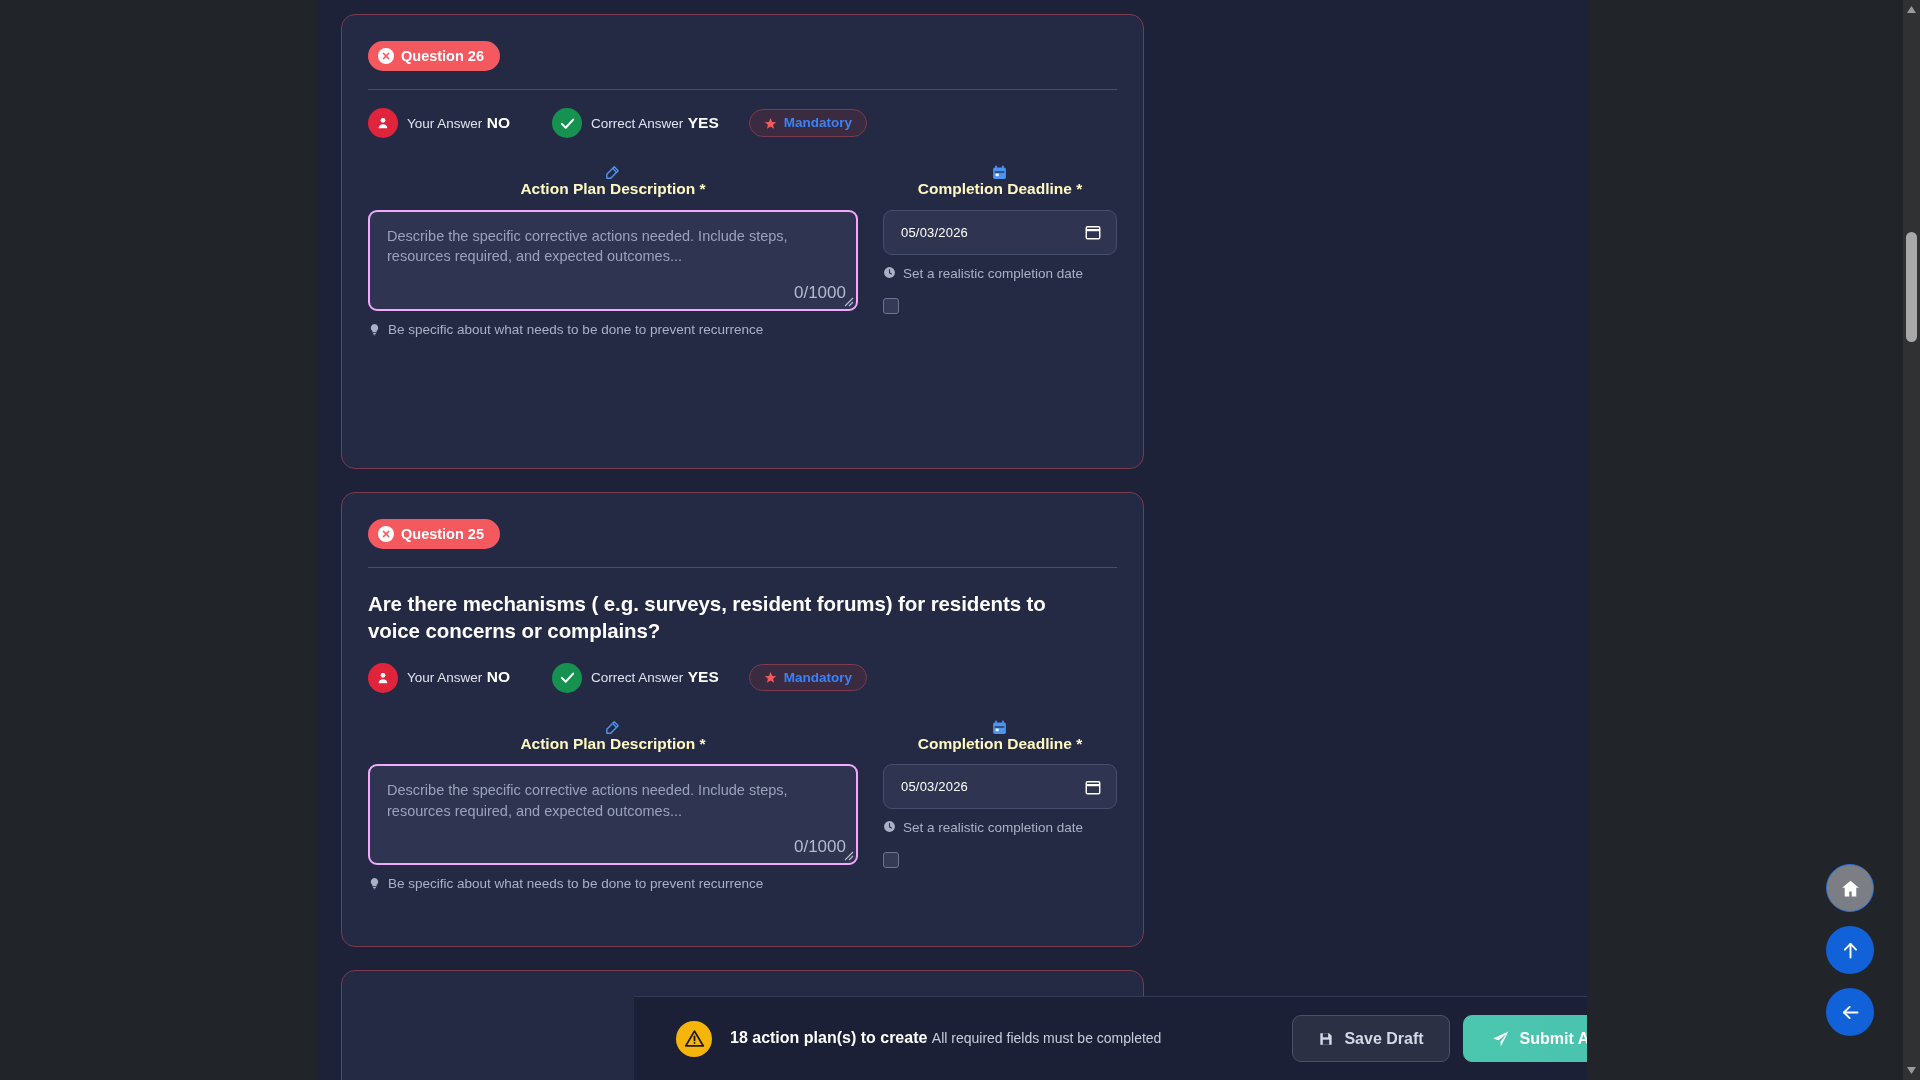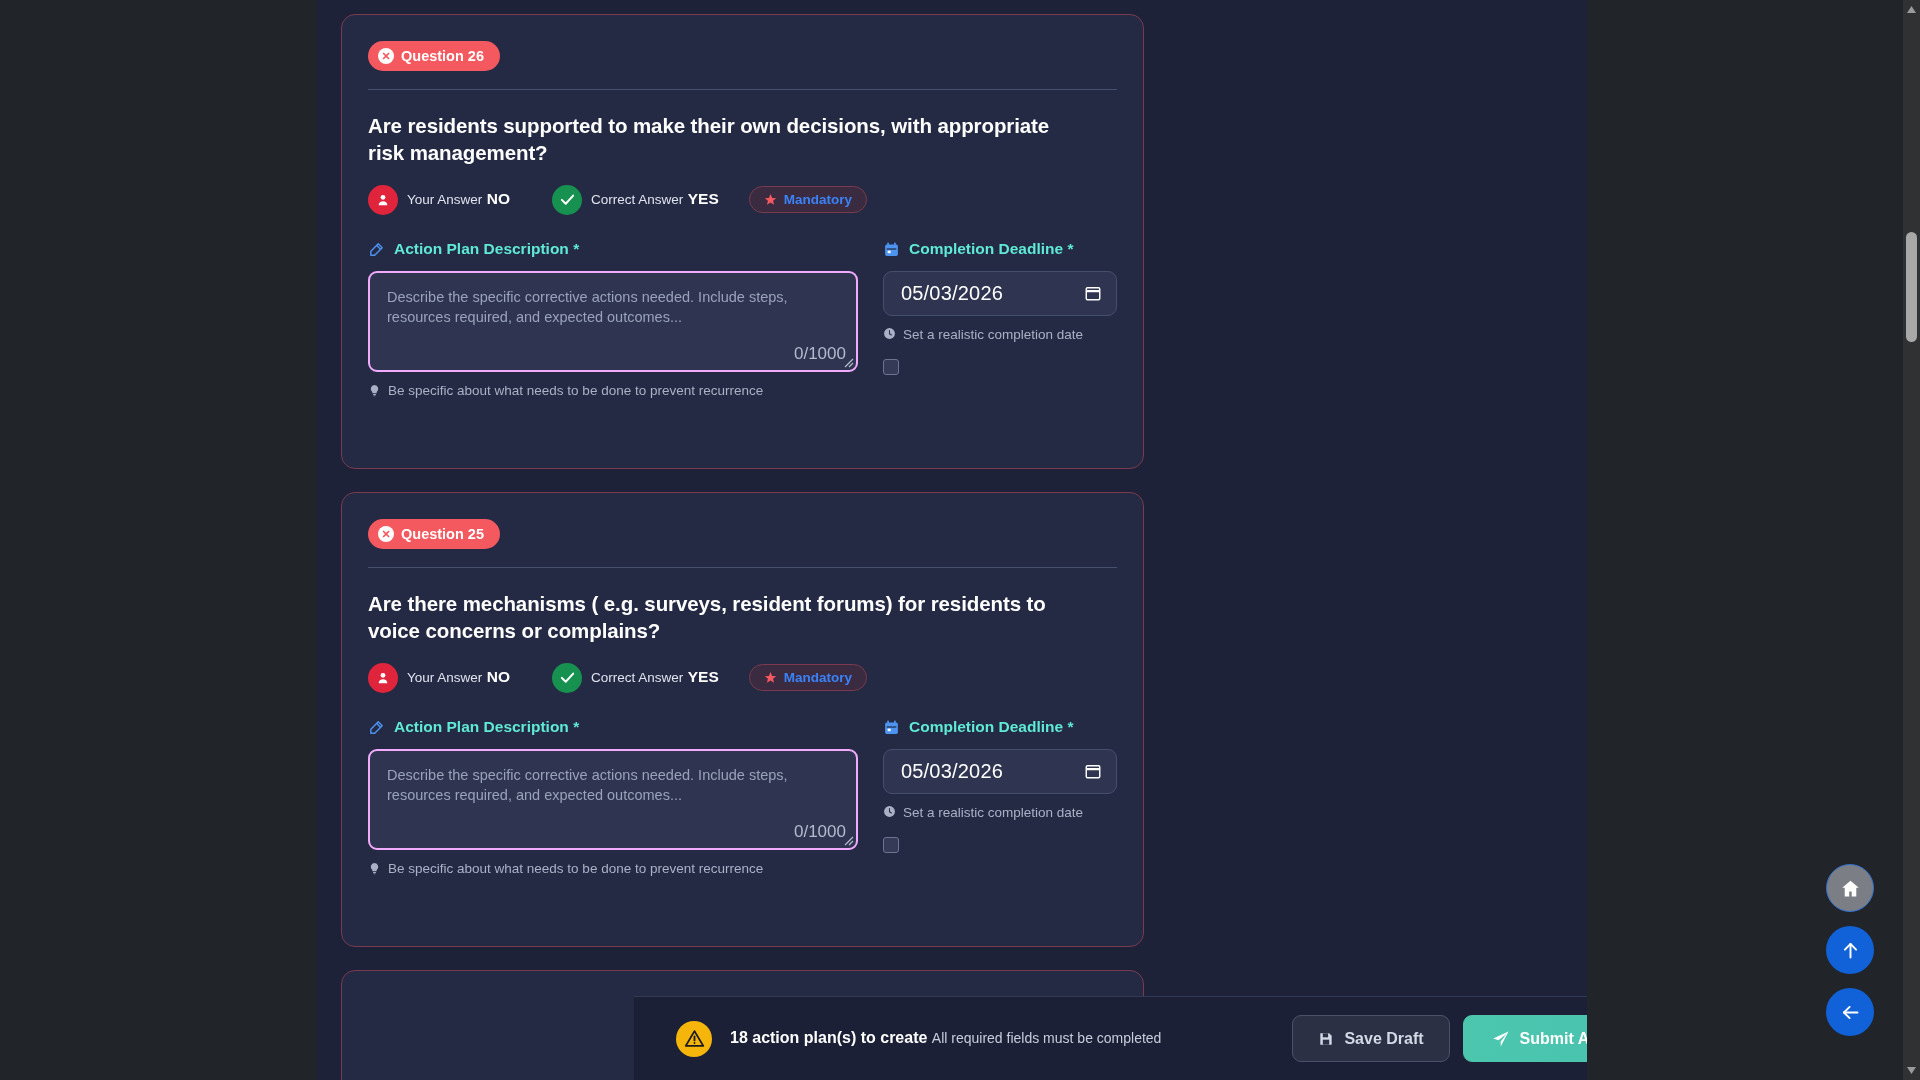--- a/index.html
+++ b/index.html
@@ -144,25 +144,25 @@
     margin-top: 26px;
     display: flex;
     gap: 25px;
   }
   .col-left { width: 492px; }
   .col-right { width: 235px; }
 
   .field-label {
     display: flex;
     align-items: center;
-    gap: 9px;
     font-size: 15.5px;
     font-weight: 700;
-    color: #5eead4;
+    color: #fef9c3;
     line-height: 1;
+    flex-direction: column;
   }
 
   .textarea-wrap {
     position: relative;
     margin-top: 13px;
     height: 101px;
     background: #2f3550;
     border: 2px solid #f0abfc;
     border-radius: 9px;
   }
@@ -202,21 +202,21 @@
     height: 45px;
     background: #2f3550;
     border: 1px solid #464e6d;
     border-radius: 9px;
     display: flex;
     align-items: center;
     justify-content: space-between;
     padding: 0 14px 0 17px;
   }
   .date-value {
-    font-size: 20px;
+    font-size: 13px;
     color: #ffffff;
     letter-spacing: 0.2px;
   }
 
   .deadline-hint {
     margin-top: 11px;
     display: flex;
     align-items: flex-start;
     gap: 7px;
     font-size: 13.5px;
@@ -352,21 +352,20 @@
 
     <div class="question-card" id="card-q26">
 
       <div class="q-badge">
         <span class="x-circle">✕</span>
         <span>Question 26</span>
       </div>
 
       <div class="card-divider"></div>
 
-      <div class="q-title">Are residents supported to make their own decisions, with appropriate risk management?</div>
 
       <div class="answer-row">
         <div class="answer-block">
           <span class="answer-icon neg">
             <svg width="16" height="16" viewBox="0 0 24 24" fill="#ffffff">
                 <circle cx="12" cy="8" r="3.6"></circle>
                 <path d="M5.5 20c0-3.6 2.9-6 6.5-6s6.5 2.4 6.5 6z"></path>
               </svg>
           </span>
           <span class="answer-text">

